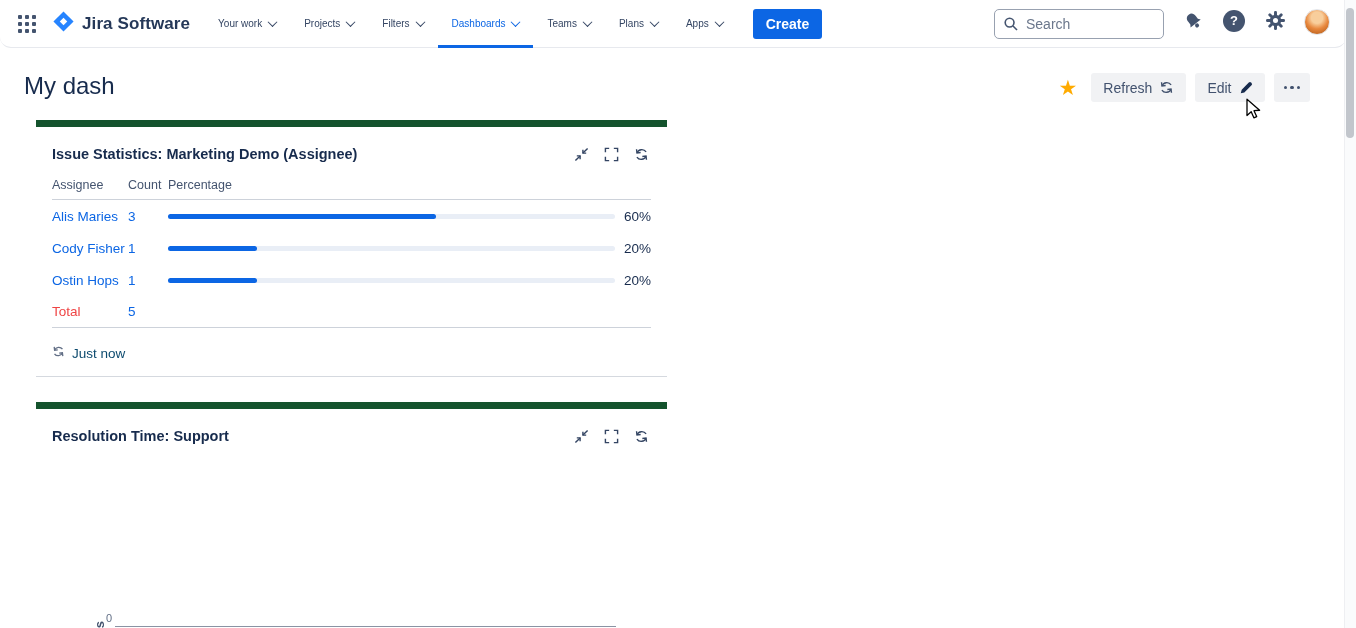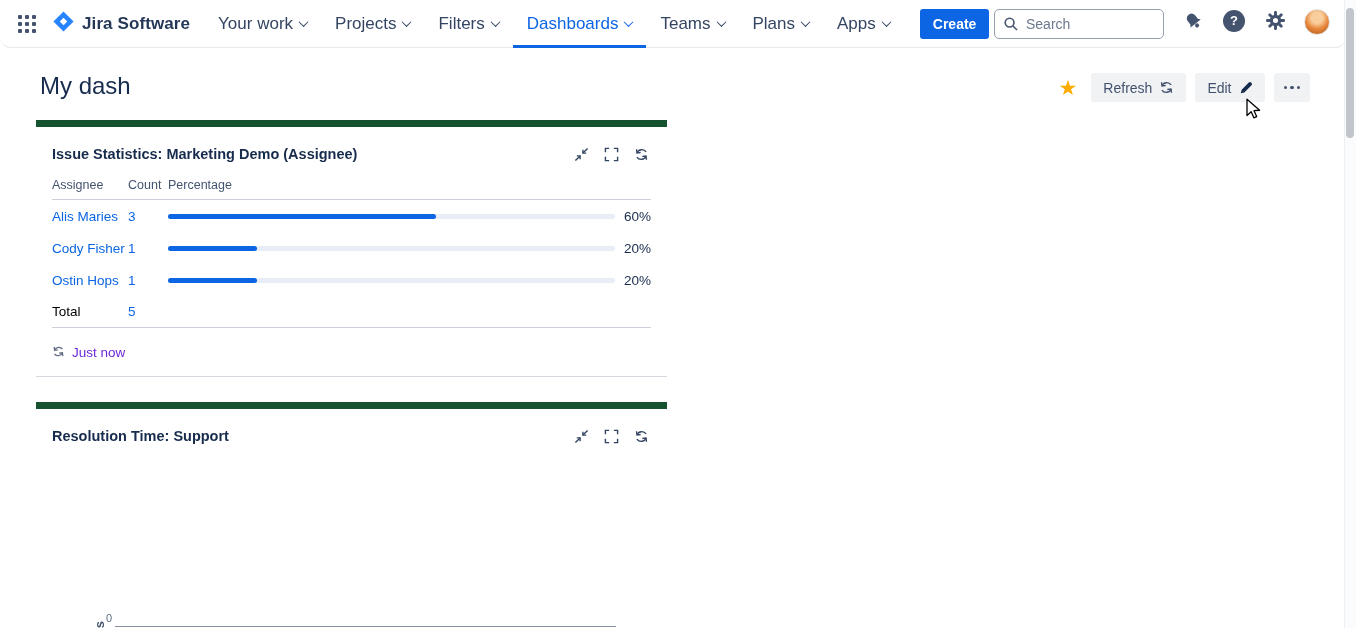--- a/index.html
+++ b/index.html
@@ -17,21 +17,21 @@
     border-bottom:1px solid #E7E9EE; background:#fff;border-radius:11px;
   }
   .appswitcher { width:18px; height:18px; display:grid;
     grid-template-columns:repeat(3,4px); grid-template-rows:repeat(3,4px);
     gap:3px; cursor:pointer; }
   .appswitcher i { background:#44546F; border-radius:1px; }
   .logo { display:flex; align-items:center; gap:7px; margin-left:16px; cursor:pointer; }
   .logo-text { font-size:17px; font-weight:600; color:#253858; letter-spacing:.1px; }
   .nav-items { display:flex; align-items:stretch; height:48px; margin-left:14px; }
   .nav-item { position:relative; display:flex; align-items:center; gap:7px;
-    padding:16px 14px; font-size:17px; font-weight:500; color:#344563; cursor:pointer; }
+    padding:16px 14px; font-size:10px; font-weight:500; color:#344563; cursor:pointer; }
   .nav-item .chev { width:7px; height:7px; border-right:1.8px solid currentColor;
     border-bottom:1.8px solid currentColor; transform:rotate(45deg) translate(-1px,-1px); }
   .nav-item.active { color:#0C66E4; }
   .nav-item.active::after { content:""; position:absolute; left:0; right:0; bottom:0;
     height:3px; background:#0C66E4; }
   .create-btn { margin-left:16px; background:#0C66E4; color:#fff; border:none;
     border-radius:3px; font-family:inherit; font-size:14px; font-weight:600;
     padding:7px 13px; cursor:pointer; }
   .nav-right { margin-left:auto; display:flex; align-items:flex-start; gap:17px; }
   .search-box { position:relative; width:170px; height:30px; }
@@ -42,21 +42,21 @@
   .icon-btn { display:flex; align-items:center; justify-content:center;
     width:24px; height:24px; color:#44546F; cursor:pointer; }
   .help-circle { width:22px; height:22px; border-radius:50%; background:#44546F; color:#fff;
     display:flex; align-items:center; justify-content:center;
     font-size:13px; font-weight:700; }
   .avatar { width:26px; height:26px; border-radius:50%; cursor:pointer;
     background:radial-gradient(circle at 50% 32%, #F8CE9C 0 28%, #E8883E 55%, #A9520F 100%);
     border:1px solid #E3E5E9; }
 
   
-  .page-title { position:absolute; left:40px; top:72px; font-size:24px;
+  .page-title { position:absolute; left:24px; top:72px; font-size:24px;
     font-weight:500; color:#172B4D; }
   .page-actions { position:absolute; top:73px; right:46px; display:flex;
     align-items:center; gap:9px; }
   .star { font-size:21px; color:#FFAB00; margin-right:5px; cursor:pointer; line-height:1; }
   .btn { display:flex; align-items:center; gap:7px; height:29px; padding:0 12px;
     background:#F1F2F4; border:none; border-radius:3px; font-family:inherit;
     font-size:14px; font-weight:500; color:#42526E; cursor:pointer; }
   .btn svg { display:block; }
 
   
@@ -71,23 +71,23 @@
   .stats-table { margin:16px 16px 0 16px; }
   .stats-grid { display:grid; grid-template-columns:76px 40px 1fr 36px; align-items:center; }
   .col-head { font-size:12.5px; color:#44546F; padding-bottom:7px; }
   .head-row { border-bottom:1px solid #CDD2DA; }
   .stats-row { height:32px; }
   .link { color:#0C66E4; font-size:13.5px; text-decoration:none; cursor:pointer; }
   .bar-track { height:5px; background:#E9EEF6; border-radius:3px; position:relative; }
   .bar-fill { position:absolute; left:0; top:0; bottom:0; background:#0C66E4; border-radius:3px; }
   .pct { font-size:13.5px; color:#172B4D; text-align:right; }
   .total-row { height:32px; border-bottom:1px solid #CDD2DA; }
-  .total-label { font-size:13.5px; color:#000000; }
-
-  .gadget-footer { display:flex; gap:7px; color:#6d28d9;
+  .total-label { font-size:13.5px; color:#ef4444; }
+
+  .gadget-footer { display:flex; align-items:center; gap:7px; color:#0c4a6e;
     font-size:13.5px; padding:17px 16px 15px 16px; border-bottom:1px solid #D5D9DF; }
   .gadget-footer svg { color:#626F86; }
 
   
   #gadget2 { top:402px; height:226px; }
   .axis-line { position:absolute; left:79px; top:217px; width:501px; height:1px;
     background:#8A93A3; }
   .y-tick { position:absolute; left:70px; top:203px; font-size:11px; color:#626F86; }
   .y-label { position:absolute; left:56px; top:243px; transform:rotate(-90deg);
     transform-origin:0 0; font-size:13px; font-weight:600; color:#44546F;

